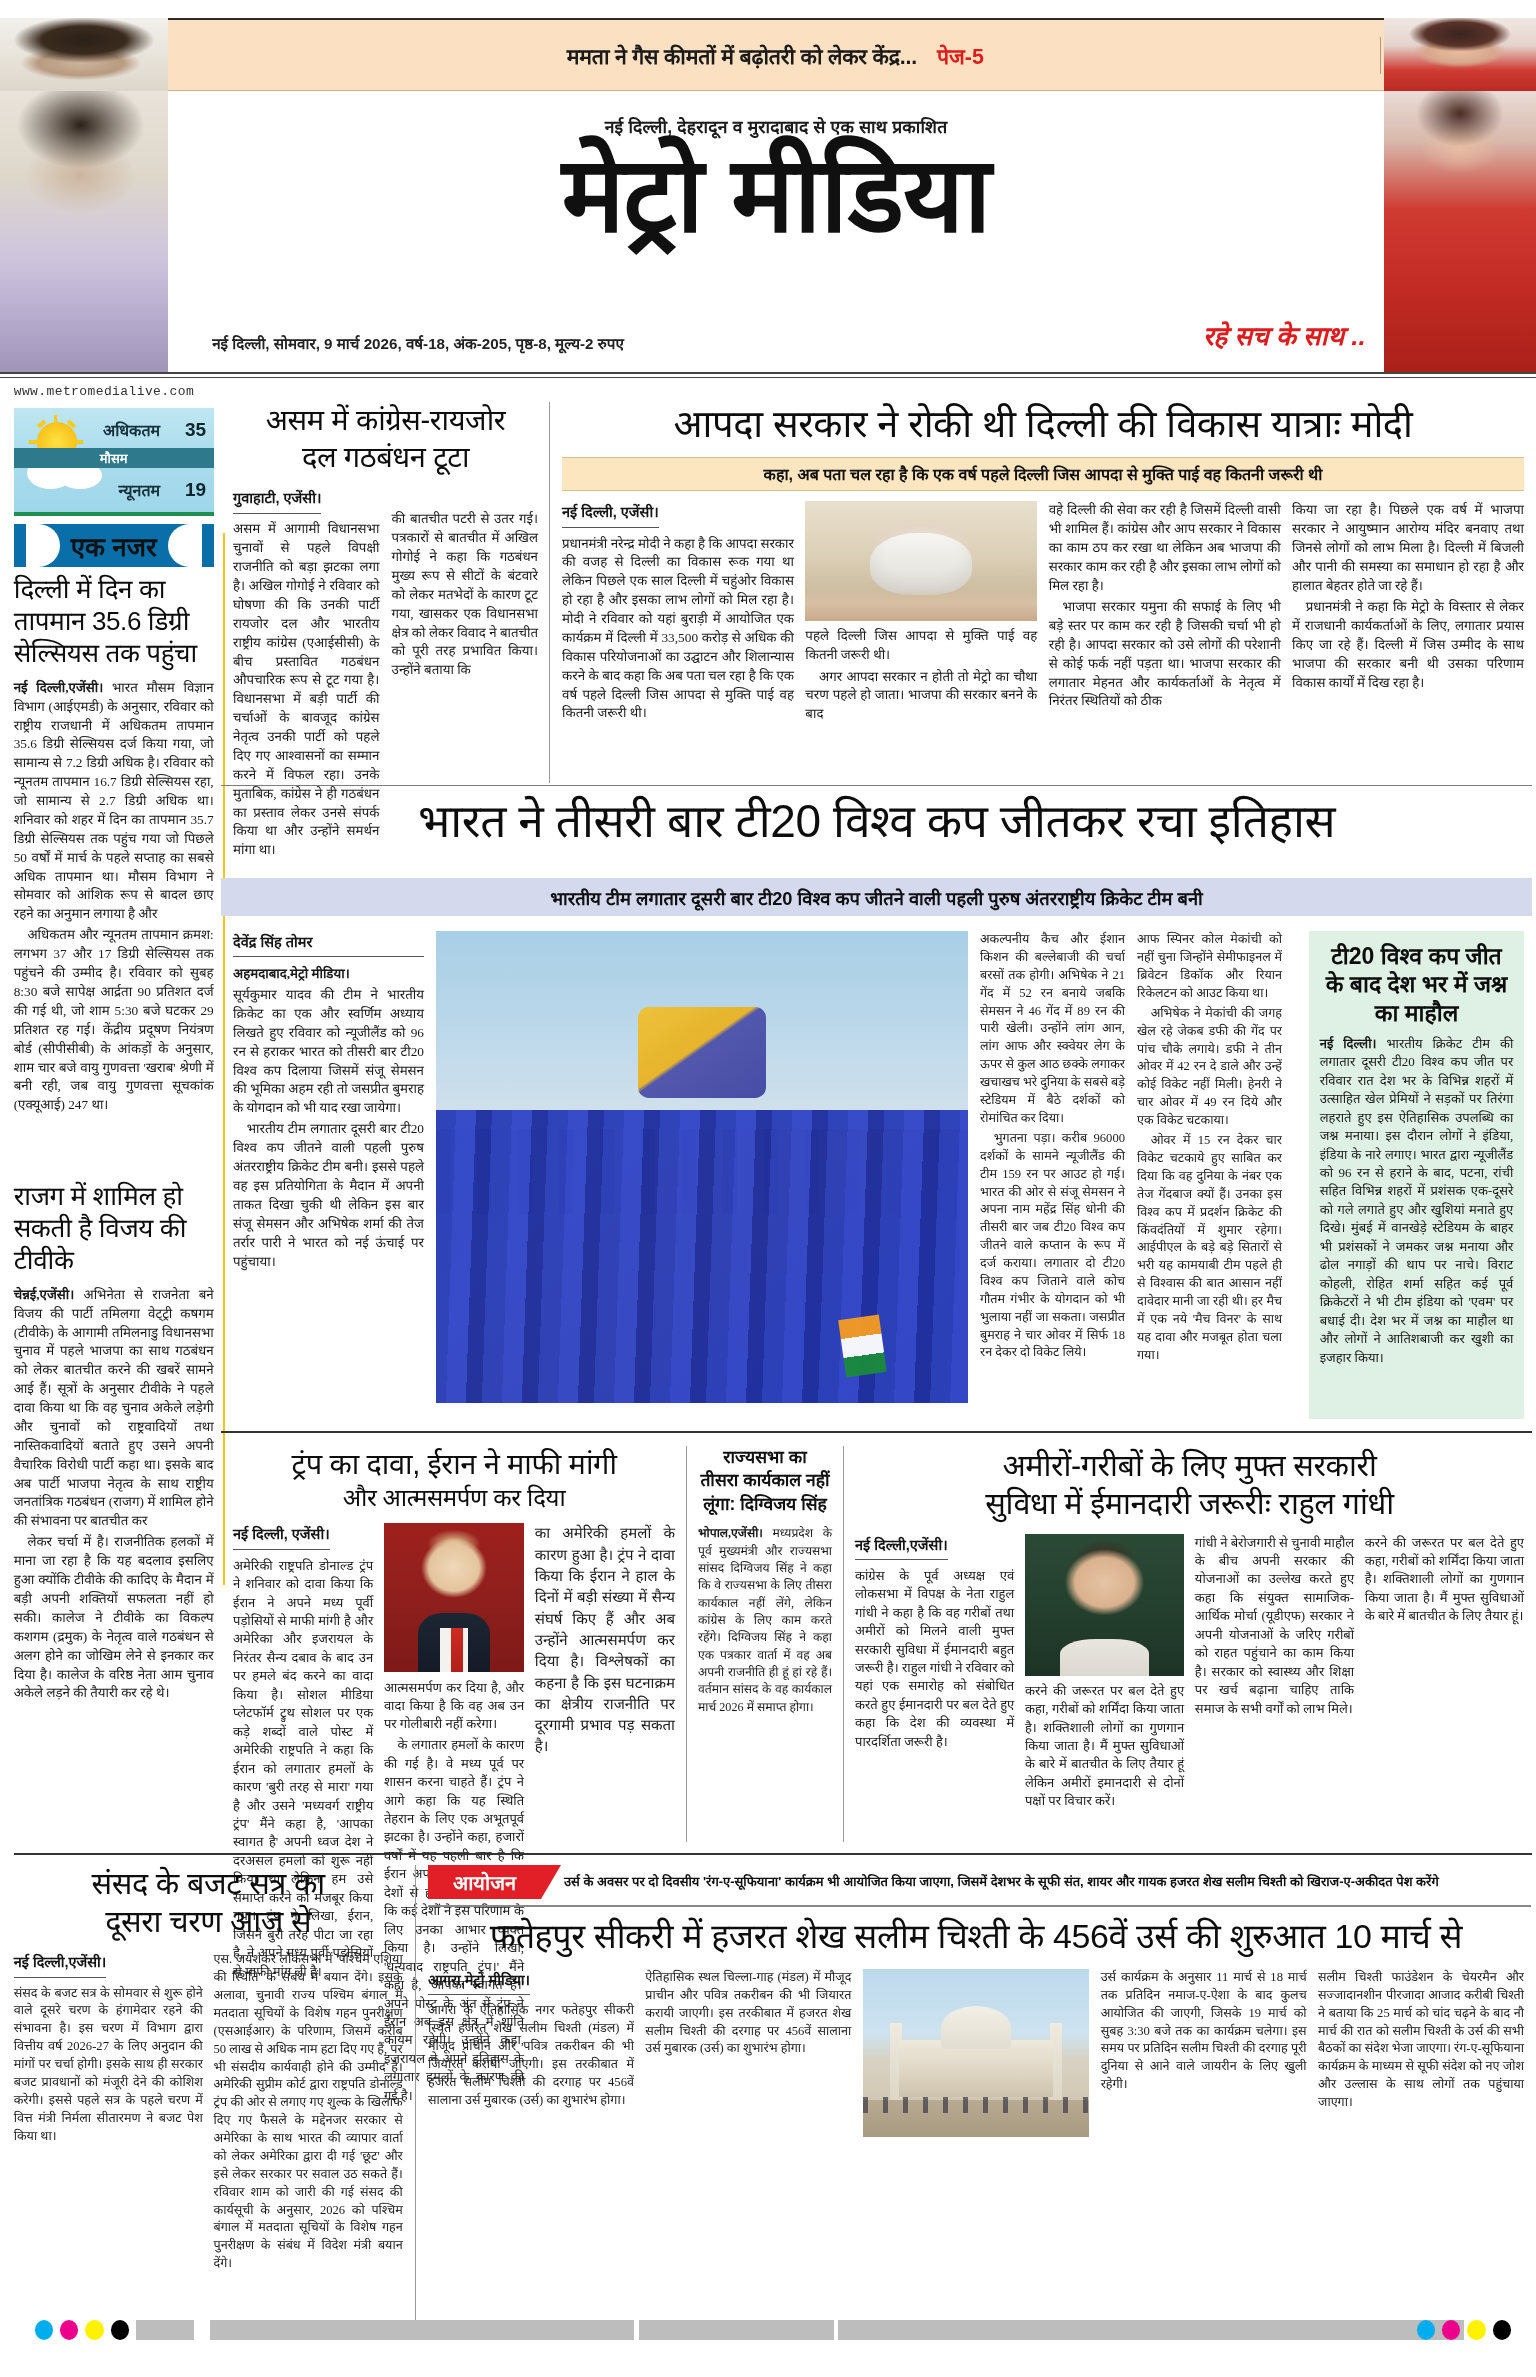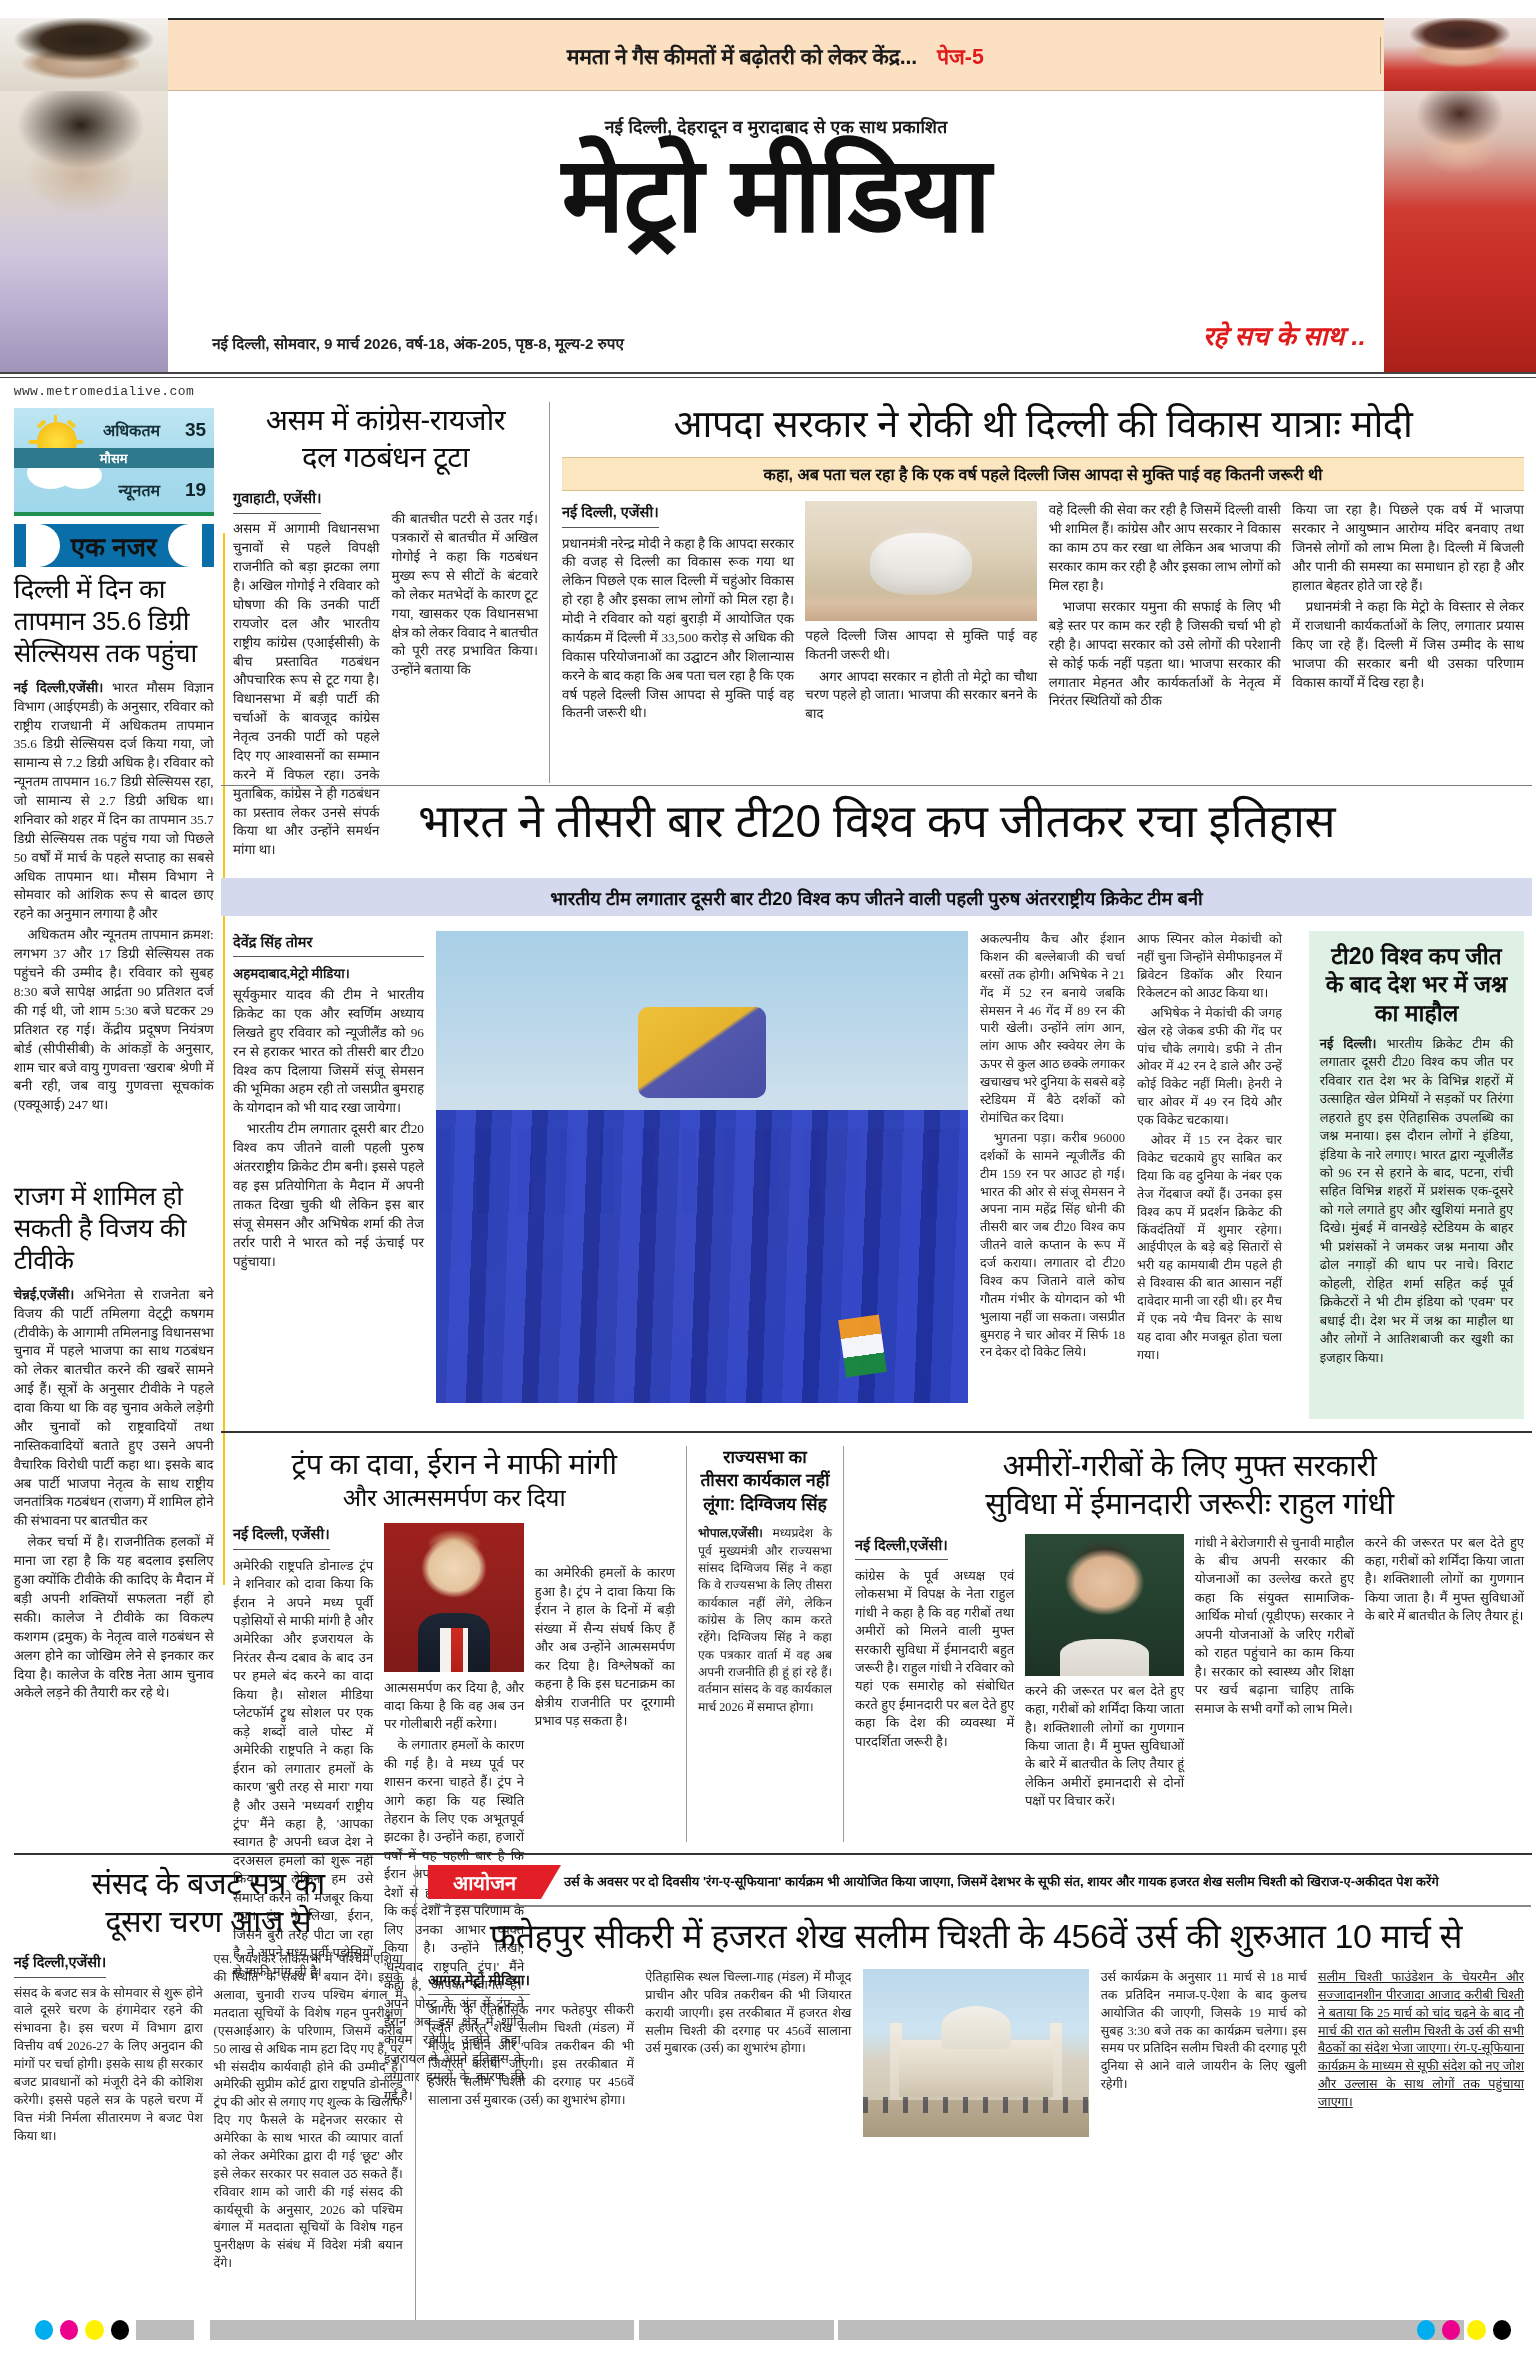--- a/index.html
+++ b/index.html
@@ -519,21 +519,21 @@
         <div class="photo trump-photo" style="position:relative; width:100%; height:149px; margin-bottom:6.1px;">
           <div class="shirt"></div>
           <div class="tie"></div>
         </div>
         <div class="body-txt" style="font-size:13px;">
           <p class="noind">आत्मसमर्पण कर दिया है, और वादा किया है कि वह अब उन पर गोलीबारी नहीं करेगा।</p>
           <p>के लगातार हमलों के कारण की गई है। वे मध्य पूर्व पर शासन करना चाहते हैं। ट्रंप ने आगे कहा कि यह स्थिति तेहरान के लिए एक अभूतपूर्व झटका है। उन्होंने कहा, हजारों वर्षों में यह पहली बार है कि ईरान अपने पड़ोसी मध्य पूर्वी देशों से हारा है। उन्होंने कहा कि कई देशों ने इस परिणाम के लिए उनका आभार व्यक्त किया है। उन्होंने लिखा, 'धन्यवाद राष्ट्रपति ट्रंप।' मैंने कहा है, 'आपका स्वागत है।' अपने पोस्ट के अंत में ट्रंप ने ईरान अब इस क्षेत्र में शांति कायम रहेगी। उन्होंने कहा, इजरायल ने अपने इतिहास के लगातार हमलों के कारण की गई है।</p>
         </div>
       </div>
       <div style="flex:1;">
-        <div class="body-txt" style="font-size:13px;margin-top:41px;">
+        <div class="body-txt" style="font-size:15px;">
             <p class="noind">का अमेरिकी हमलों के कारण हुआ है। ट्रंप ने दावा किया कि ईरान ने हाल के दिनों में बड़ी संख्या में सैन्य संघर्ष किए हैं और अब उन्होंने आत्मसमर्पण कर दिया है। विश्लेषकों का कहना है कि इस घटनाक्रम का क्षेत्रीय राजनीति पर दूरगामी प्रभाव पड़ सकता है।</p>
           </div>
       </div>
     </div>
   </div>
   <div class="vline" style="left:686px; top:1446px; height:396px;"></div>
 
   <div class="col" style="left:698px; top:1446px; width:134px;">
     <div class="sub-hl" style="font-size:17.5px; line-height:1.34; text-align:center;">राज्यसभा का</div>
     <div class="sub-hl" style="font-size:17.5px; line-height:1.34; text-align:center;">तीसरा कार्यकाल नहीं</div>
@@ -626,21 +626,21 @@
           <div class="ground"></div>
           <div class="people"></div>
         </div>
       </div>
       <div style="flex:1;">
         <div class="body-txt" style="font-size:12.6px;">
             <p class="noind">उर्स कार्यक्रम के अनुसार 11 मार्च से 18 मार्च तक प्रतिदिन नमाज-ए-ऐशा के बाद कुलच आयोजित की जाएगी, जिसके 19 मार्च को सुबह 3:30 बजे तक का कार्यक्रम चलेगा। इस समय पर प्रतिदिन सलीम चिश्ती की दरगाह पूरी दुनिया से आने वाले जायरीन के लिए खुली रहेगी।</p>
           </div>
       </div>
       <div style="flex:1;">
-        <div class="body-txt" style="font-size:12.6px;text-decoration:underline;">
+        <div class="body-txt" style="font-size:12.6px;">
             <p class="noind">सलीम चिश्ती फाउंडेशन के चेयरमैन और सज्जादानशीन पीरजादा आजाद करीबी चिश्ती ने बताया कि 25 मार्च को चांद चढ़ने के बाद नौ मार्च की रात को सलीम चिश्ती के उर्स की सभी बैठकों का संदेश भेजा जाएगा। रंग-ए-सूफियाना कार्यक्रम के माध्यम से सूफी संदेश को नए जोश और उल्लास के साथ लोगों तक पहुंचाया जाएगा।</p>
           </div>
       </div>
     </div>
   </div>
 
   <div class="regbar">
     <div class="cmykset" style="left:35px;">
       <i style="background:#00aeef"></i>
       <i style="background:#ec008c"></i>

